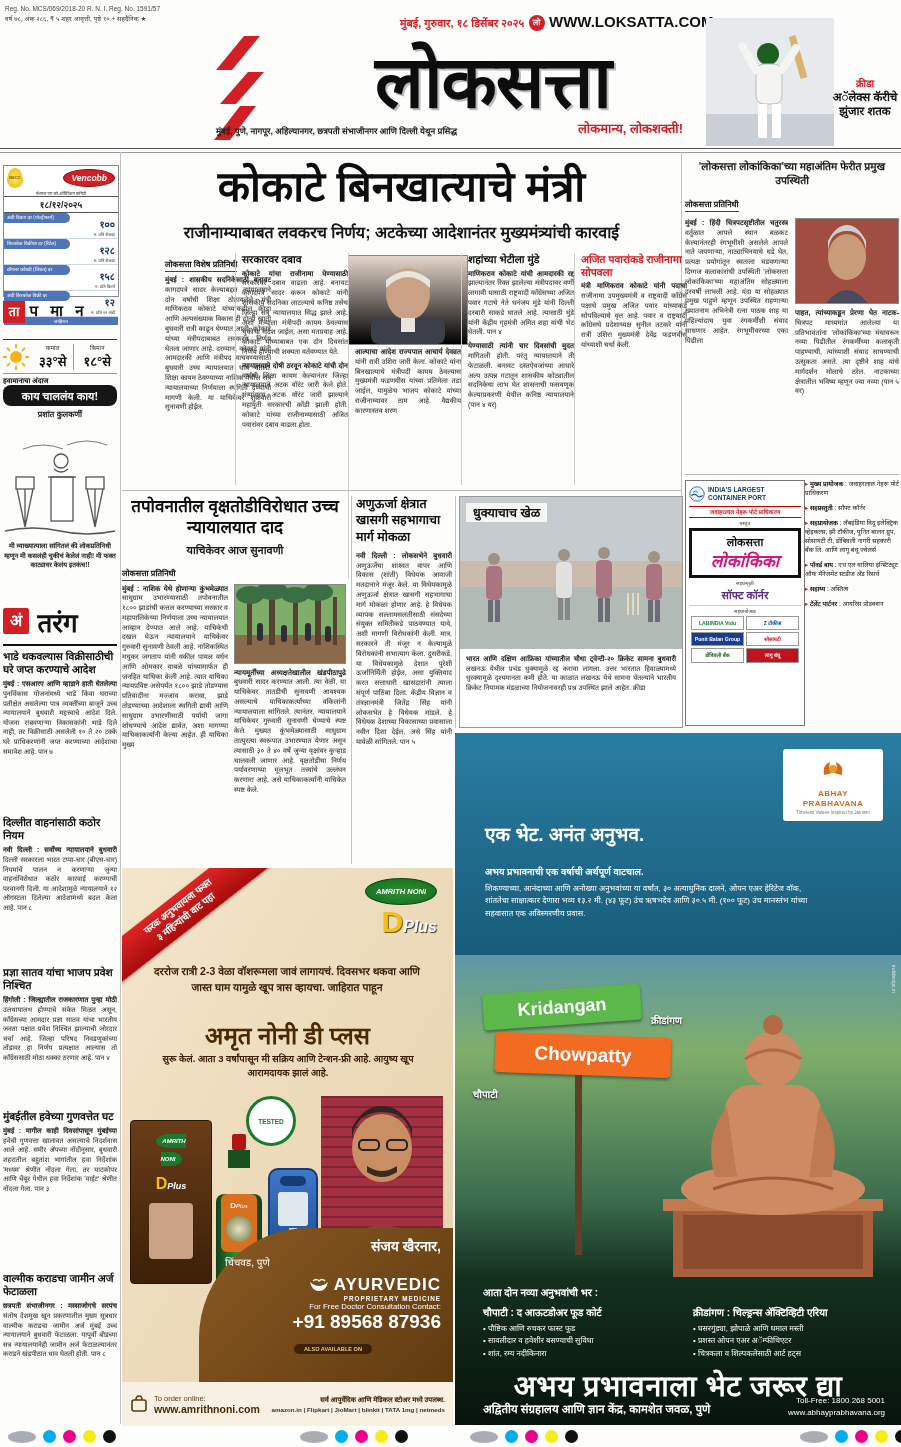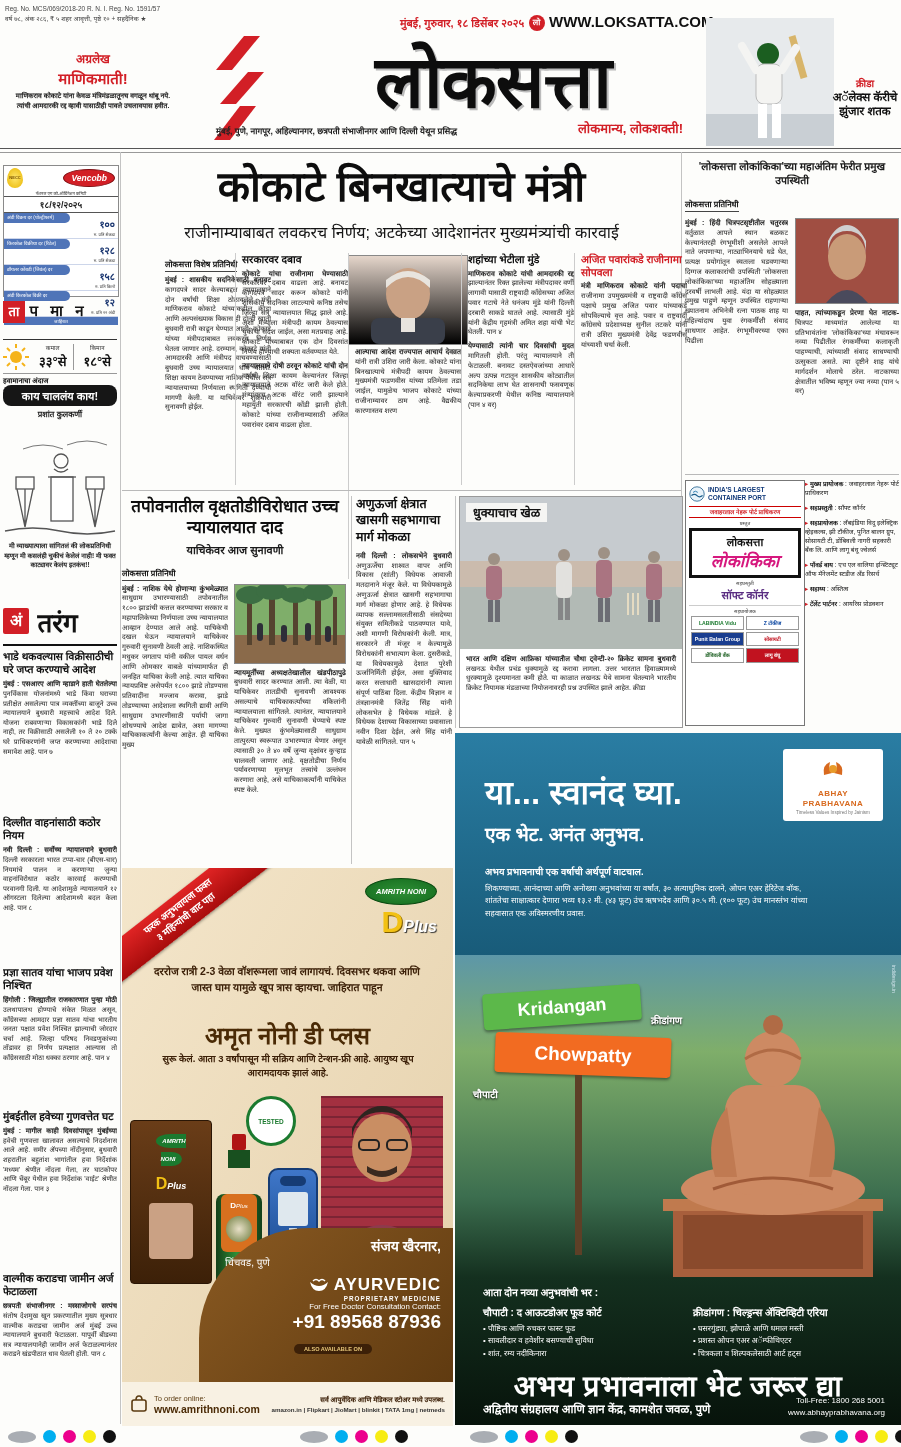--- a/index.html
+++ b/index.html
@@ -56,21 +56,21 @@
   .cart-auth{font-size:8px;font-weight:bold;text-align:center;color:#222;margin-top:2px;}
   .cart-cap{font-size:6.6px;font-weight:bold;color:#222;text-align:center;line-height:1.45;}
   .ant-badge{display:inline-block;width:26px;height:26px;background:#d21f26;color:#fff;font-size:16px;
              font-weight:bold;text-align:center;line-height:26px;border-radius:2px;}
   .ant-title{font-size:26px;font-weight:bold;color:#111;vertical-align:middle;margin-left:4px;}
   .brief-t{font-size:10.5px;font-weight:bold;line-height:1.25;color:#111;margin-bottom:3px;}
   .brief-b{font-size:6.8px;line-height:1.42;color:#1f1f1f;}
   .brief-b::first-line{font-weight:bold;}
   
   .lead-h{font-size:42px;font-weight:900;color:#0d0d0d;text-align:center;white-space:nowrap;}
-  .lead-sh{font-size:16px;font-weight:normal;color:#161616;text-align:center;}
+  .lead-sh{font-size:16px;font-weight:bold;color:#161616;text-align:center;}
   .byline{font-size:8px;font-weight:bold;color:#111;border-bottom:1px solid #444;display:inline-block;
           padding-bottom:2px;margin-bottom:3px;}
   .bodytxt{font-size:7px;line-height:1.4;color:#1d1d1d;}
   .bodytxt::first-line{font-weight:bold;}
   .subhead2{font-size:10.5px;font-weight:bold;color:#111;margin-bottom:3px;line-height:1.2;}
   .subhead2.red{color:#d21f26;}
   .lead-col{position:absolute;top:0;height:232px;overflow:hidden;width:106px;padding-left:43px;}
   .lead-col + .lead-col{border-left:0;}
   
   .t-h{font-size:17px;font-weight:bold;text-align:center;line-height:1.25;color:#0f0f0f;}
@@ -162,25 +162,20 @@
 </head>
 <body>
 
 <div class="page">
 
   <div class="abs reg" style="left:5px;top:4px;width:250px">
     <div>Reg. No. MCS/069/2018-20 R. N. I. Reg. No. 1591/57</div>
     <div>वर्ष ७८, अंक २८६, ₹ ५ शहर आवृत्ती, पृष्ठे १० + सहदैनिक ★</div>
   </div>
 
-  <div class="abs" style="left:14px;top:50px;width:158px">
-    <div class="m-ed-label">अग्रलेख</div>
-    <div class="m-ed-title">माणिकमाती!</div>
-    <div class="m-ed-teaser">माणिकराव कोकाटे यांना केवळ मंत्रिमंडळातूनच वगळून थांबू नये. त्यांची आमदारकी रद्द व्हावी यासाठीही पावले उचलावयास हवीत.</div>
-  </div>
 
   <svg class="abs" style="left:210px;top:36px" width="54" height="104" viewBox="0 0 54 104">
     <path d="M34 0 L50 0 L22 34 L6 34 Z" fill="#d21f26"></path>
     <path d="M38 36 L54 36 L26 68 L10 68 Z" fill="#d21f26"></path>
     <path d="M30 70 L46 70 L20 104 L4 104 Z" fill="#d21f26"></path>
   </svg>
 
   <div class="abs m-title ctr" style="left:258px;top:30px;width:470px">लोकसत्ता</div>
 
   <div class="abs" style="left:400px;top:13px;width:330px;white-space:nowrap">
@@ -518,21 +513,20 @@
       <div class="spl-item"><span class="arrow">▸ </span><span class="k">मुख्य प्रायोजक</span> : <span>जवाहरलाल नेहरू पोर्ट प्राधिकरण</span></div>
       <div class="spl-item"><span class="arrow">▸ </span><span class="k">सहप्रस्तुती</span> : <span>सॉफ्ट कॉर्नर</span></div>
       <div class="spl-item"><span class="arrow">▸ </span><span class="k">सहप्रायोजक</span> : <span>लॅबइंडिया विदु इलेक्ट्रिक व्हेइकल्स, झी टॉकीज, पुनित बालन ग्रुप, सोसायटी टी, डोंबिवली नागरी सहकारी बँक लि. आणि लागू बंधू ज्वेलर्स</span></div>
       <div class="spl-item"><span class="arrow">▸ </span><span class="k">पॉवर्ड बाय</span> : <span>एच एल वालिया इन्स्टिट्यूट ऑफ मॅनेजमेंट स्टडीज अँड रिसर्च</span></div>
       <div class="spl-item"><span class="arrow">▸ </span><span class="k">सहाय्य</span> : <span>अस्तित्व</span></div>
       <div class="spl-item"><span class="arrow">▸ </span><span class="k">टॅलेंट पार्टनर</span> : <span>आयरिस प्रोडक्शन</span></div>
     </div>
   </div>
 
   <div class="abs abhay" style="left:455px;top:733px;width:446px;height:692px">
-    <div class="abs ab-title" style="left:30px;top:36px">या... स्वानंद घ्या.</div>
     <div class="abs ab-sub" style="left:30px;top:88px">एक भेट. अनंत अनुभव.</div>
     <div class="abs ab-logo" style="right:18px;top:16px;width:92px">
       <svg width="30" height="30" viewBox="0 0 30 30">
         <path d="M6 20 Q4 10 12 7 Q10 15 14 18 Z" fill="#d86a1f"></path>
         <path d="M24 20 Q26 10 18 7 Q20 15 16 18 Z" fill="#d86a1f"></path>
         <circle cx="15" cy="14" r="4" fill="#e89b2a"></circle>
       </svg>
       <div class="ab-logo-name">ABHAY PRABHAVANA</div>
       <div class="ab-logo-tag">Timeless Values Inspired by Jainism</div>
     </div>

